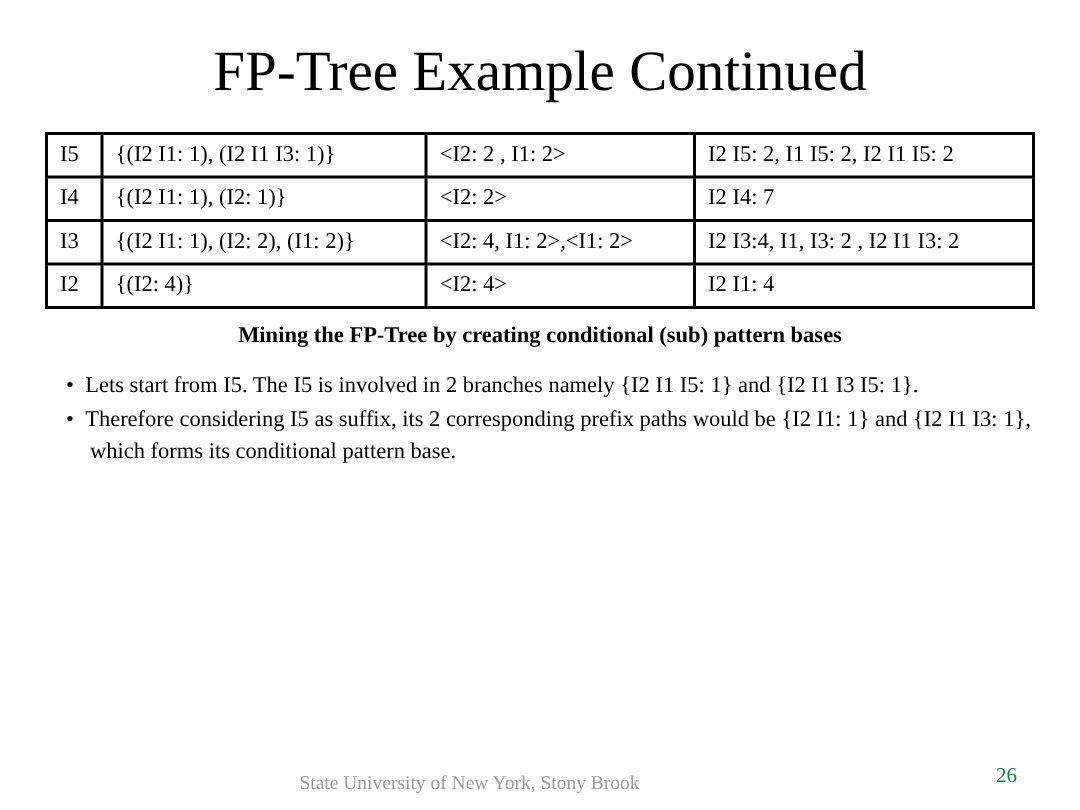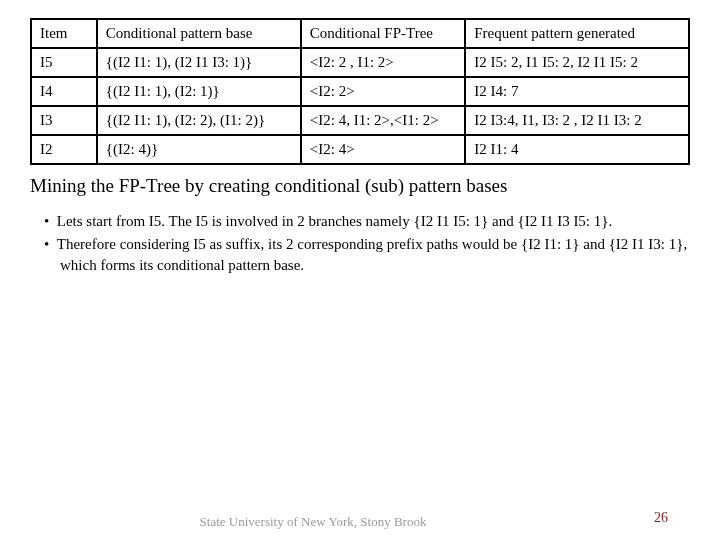--- a/index.html
+++ b/index.html
@@ -35,22 +35,23 @@
     border: 2px solid #000;
     padding: 5px 8px;
     text-align: left;
     vertical-align: top;
     font-weight: 400;
   }
   table.fp th {
     font-weight: 400;
   }
   .caption {
-    font-weight: 400;
-    font-size: 19px;
+    text-align: center;
+    font-weight: 700;
+    font-size: 15px;
     margin: 10px 0 14px 0;
   }
   .body-text {
     font-size: 15px;
     line-height: 1.35;
   }
   .body-text .hang {
     padding-left: 30px;
     text-indent: -16px;
     margin: 3px 0;
@@ -60,39 +61,34 @@
     bottom: 10px;
     left: 0;
     width: 626px;
     text-align: center;
     font-size: 13px;
     color: #9a9a9a;
   }
   .pagenum {
     position: absolute;
     bottom: 14px;
-    right: 52px;
+    right: 42px;
     font-size: 14px;
-    color: #7f1d1d;
+    color: #15803d;
   }
 </style>
 </head>
 <body>
 
 <div class="slide">
 
+  <h1 class="title">FP-Tree Example Continued</h1>
 
   <table class="fp">
     <tbody>
-        <tr>
-      <th style="width:10%">Item</th>
-      <th style="width:31%">Conditional pattern base</th>
-      <th style="width:25%"><span>Conditional FP-Tree</span></th>
-      <th>Frequent pattern generated</th>
-    </tr>
     <tr>
       <td>I5</td>
       <td>{(I2 I1: 1), (I2 I1 I3: 1)}</td>
       <td>&lt;I2: 2 , I1: 2&gt;</td>
       <td>I2 I5: 2, I1 I5: 2, I2 I1 I5: 2</td>
     </tr>
     <tr>
       <td>I4</td>
       <td>{(I2 I1: 1), (I2: 1)}</td>
       <td>&lt;I2: 2&gt;</td>

